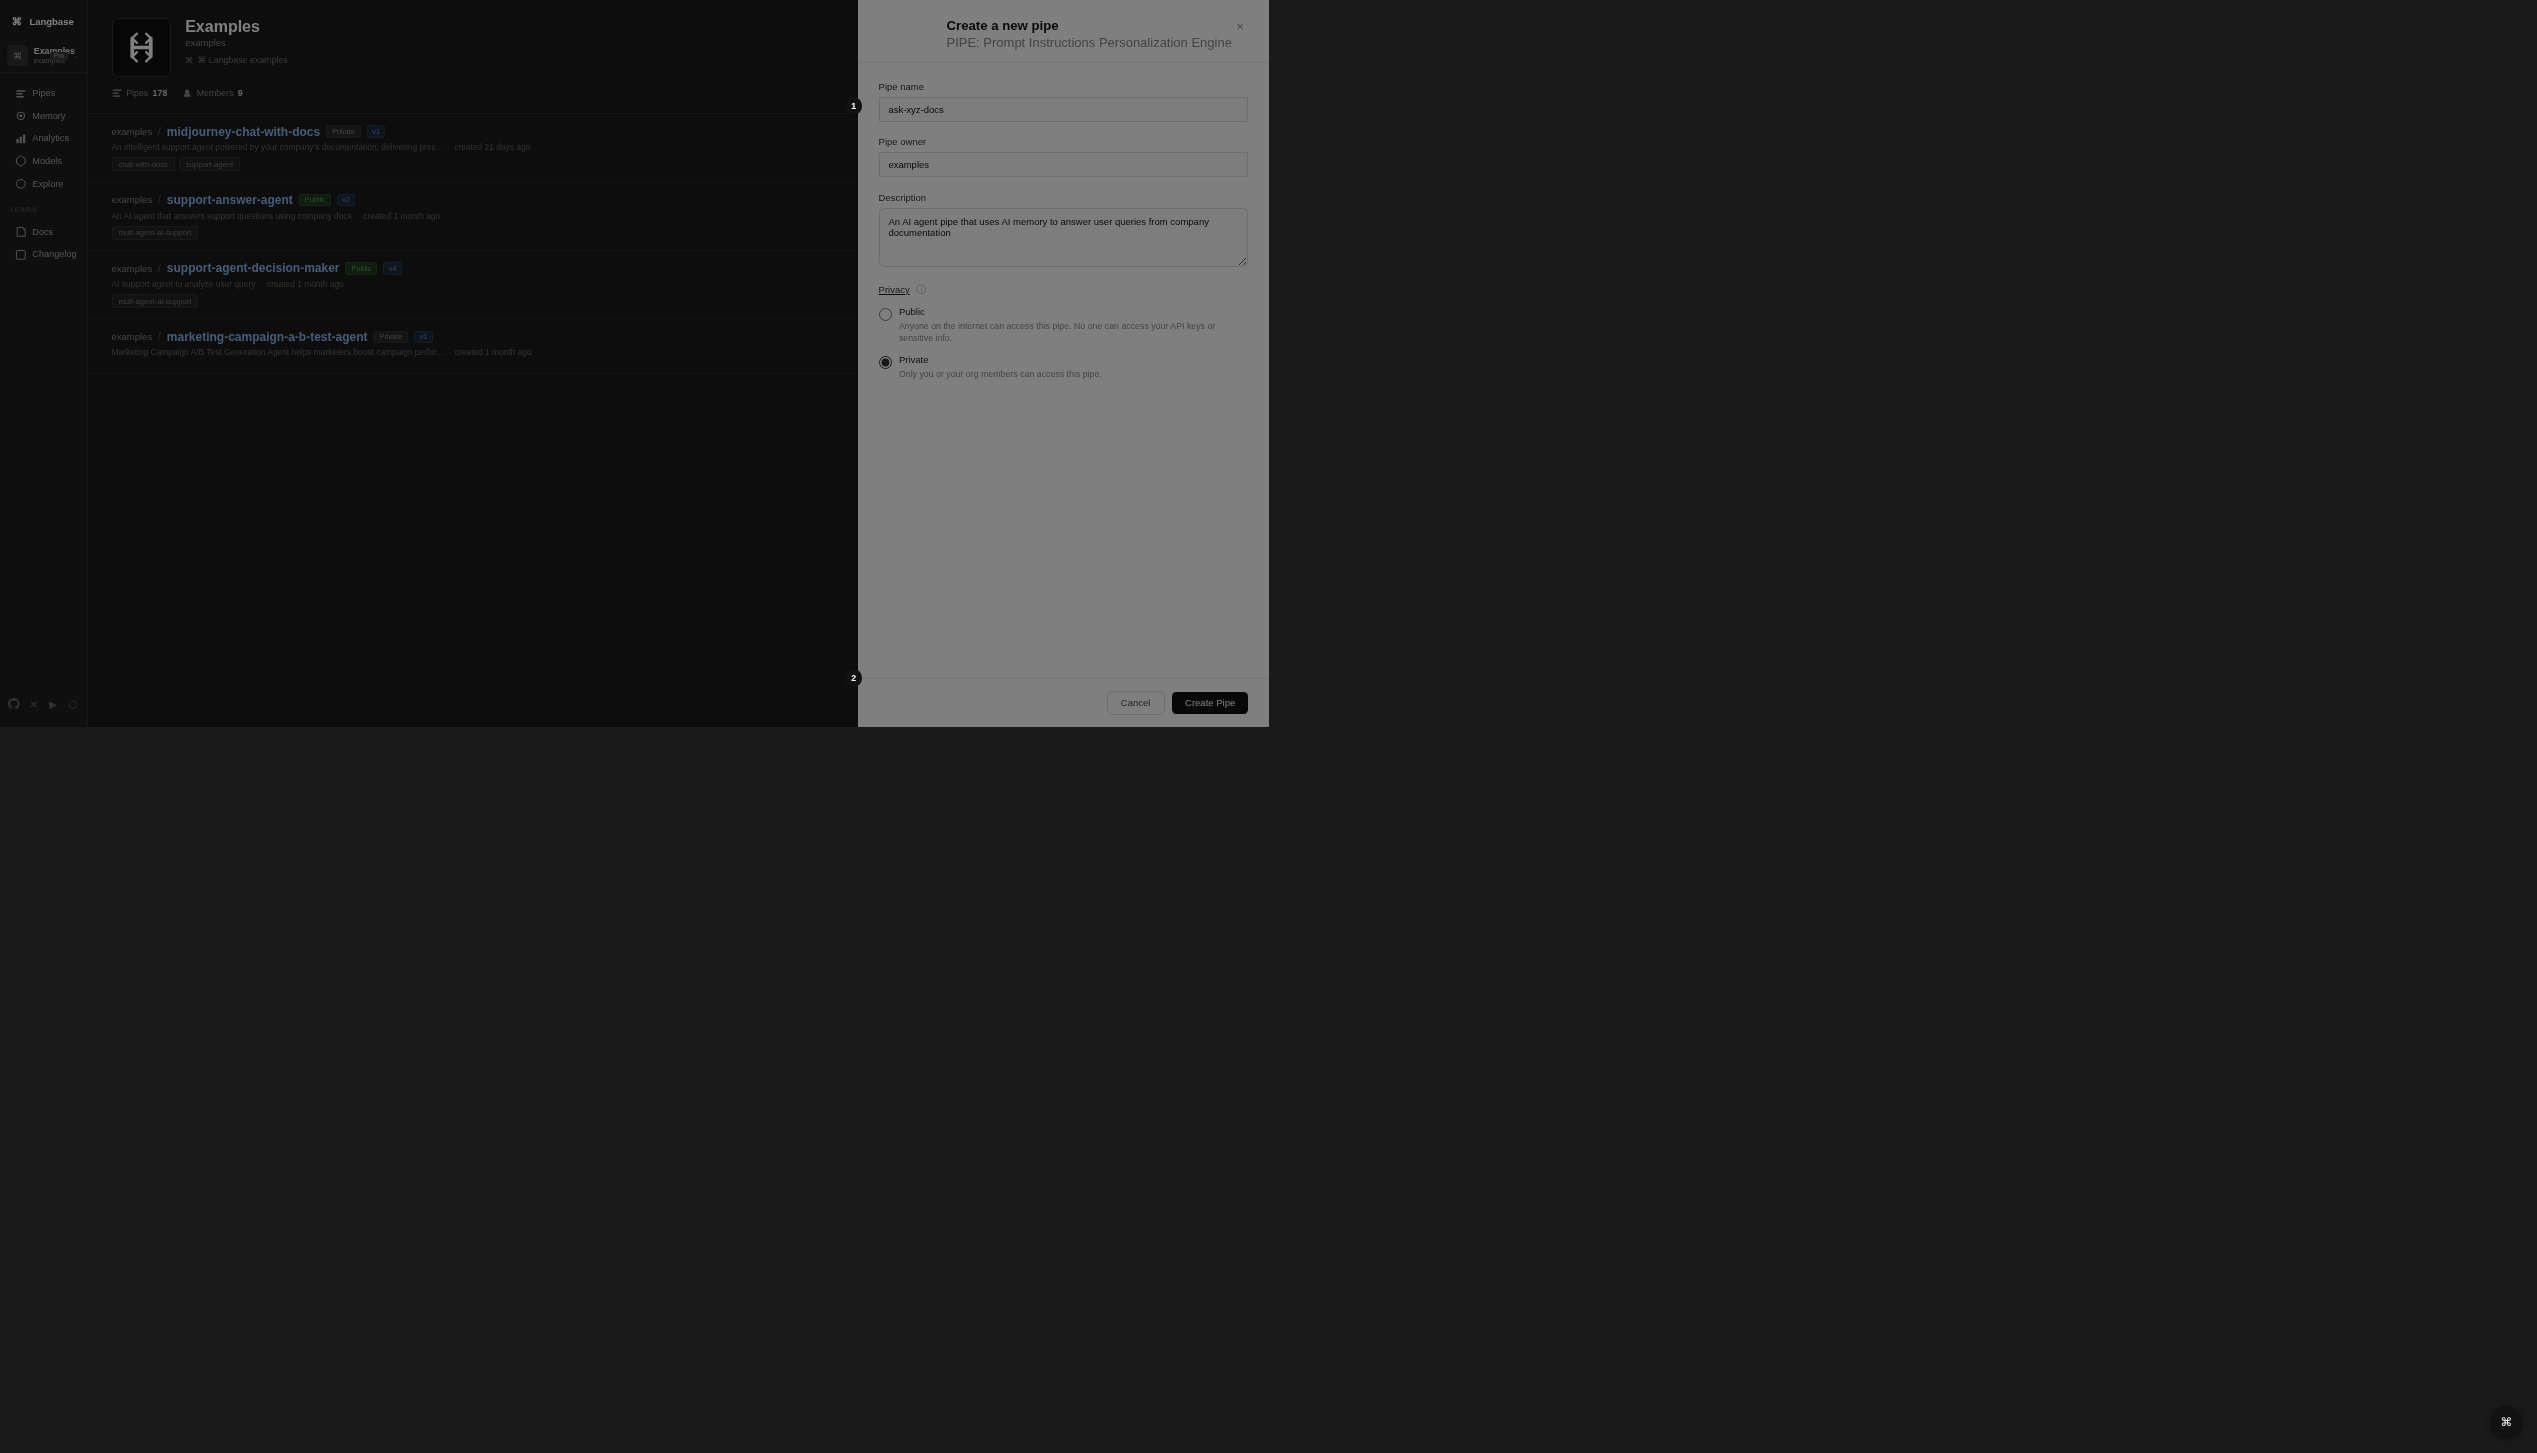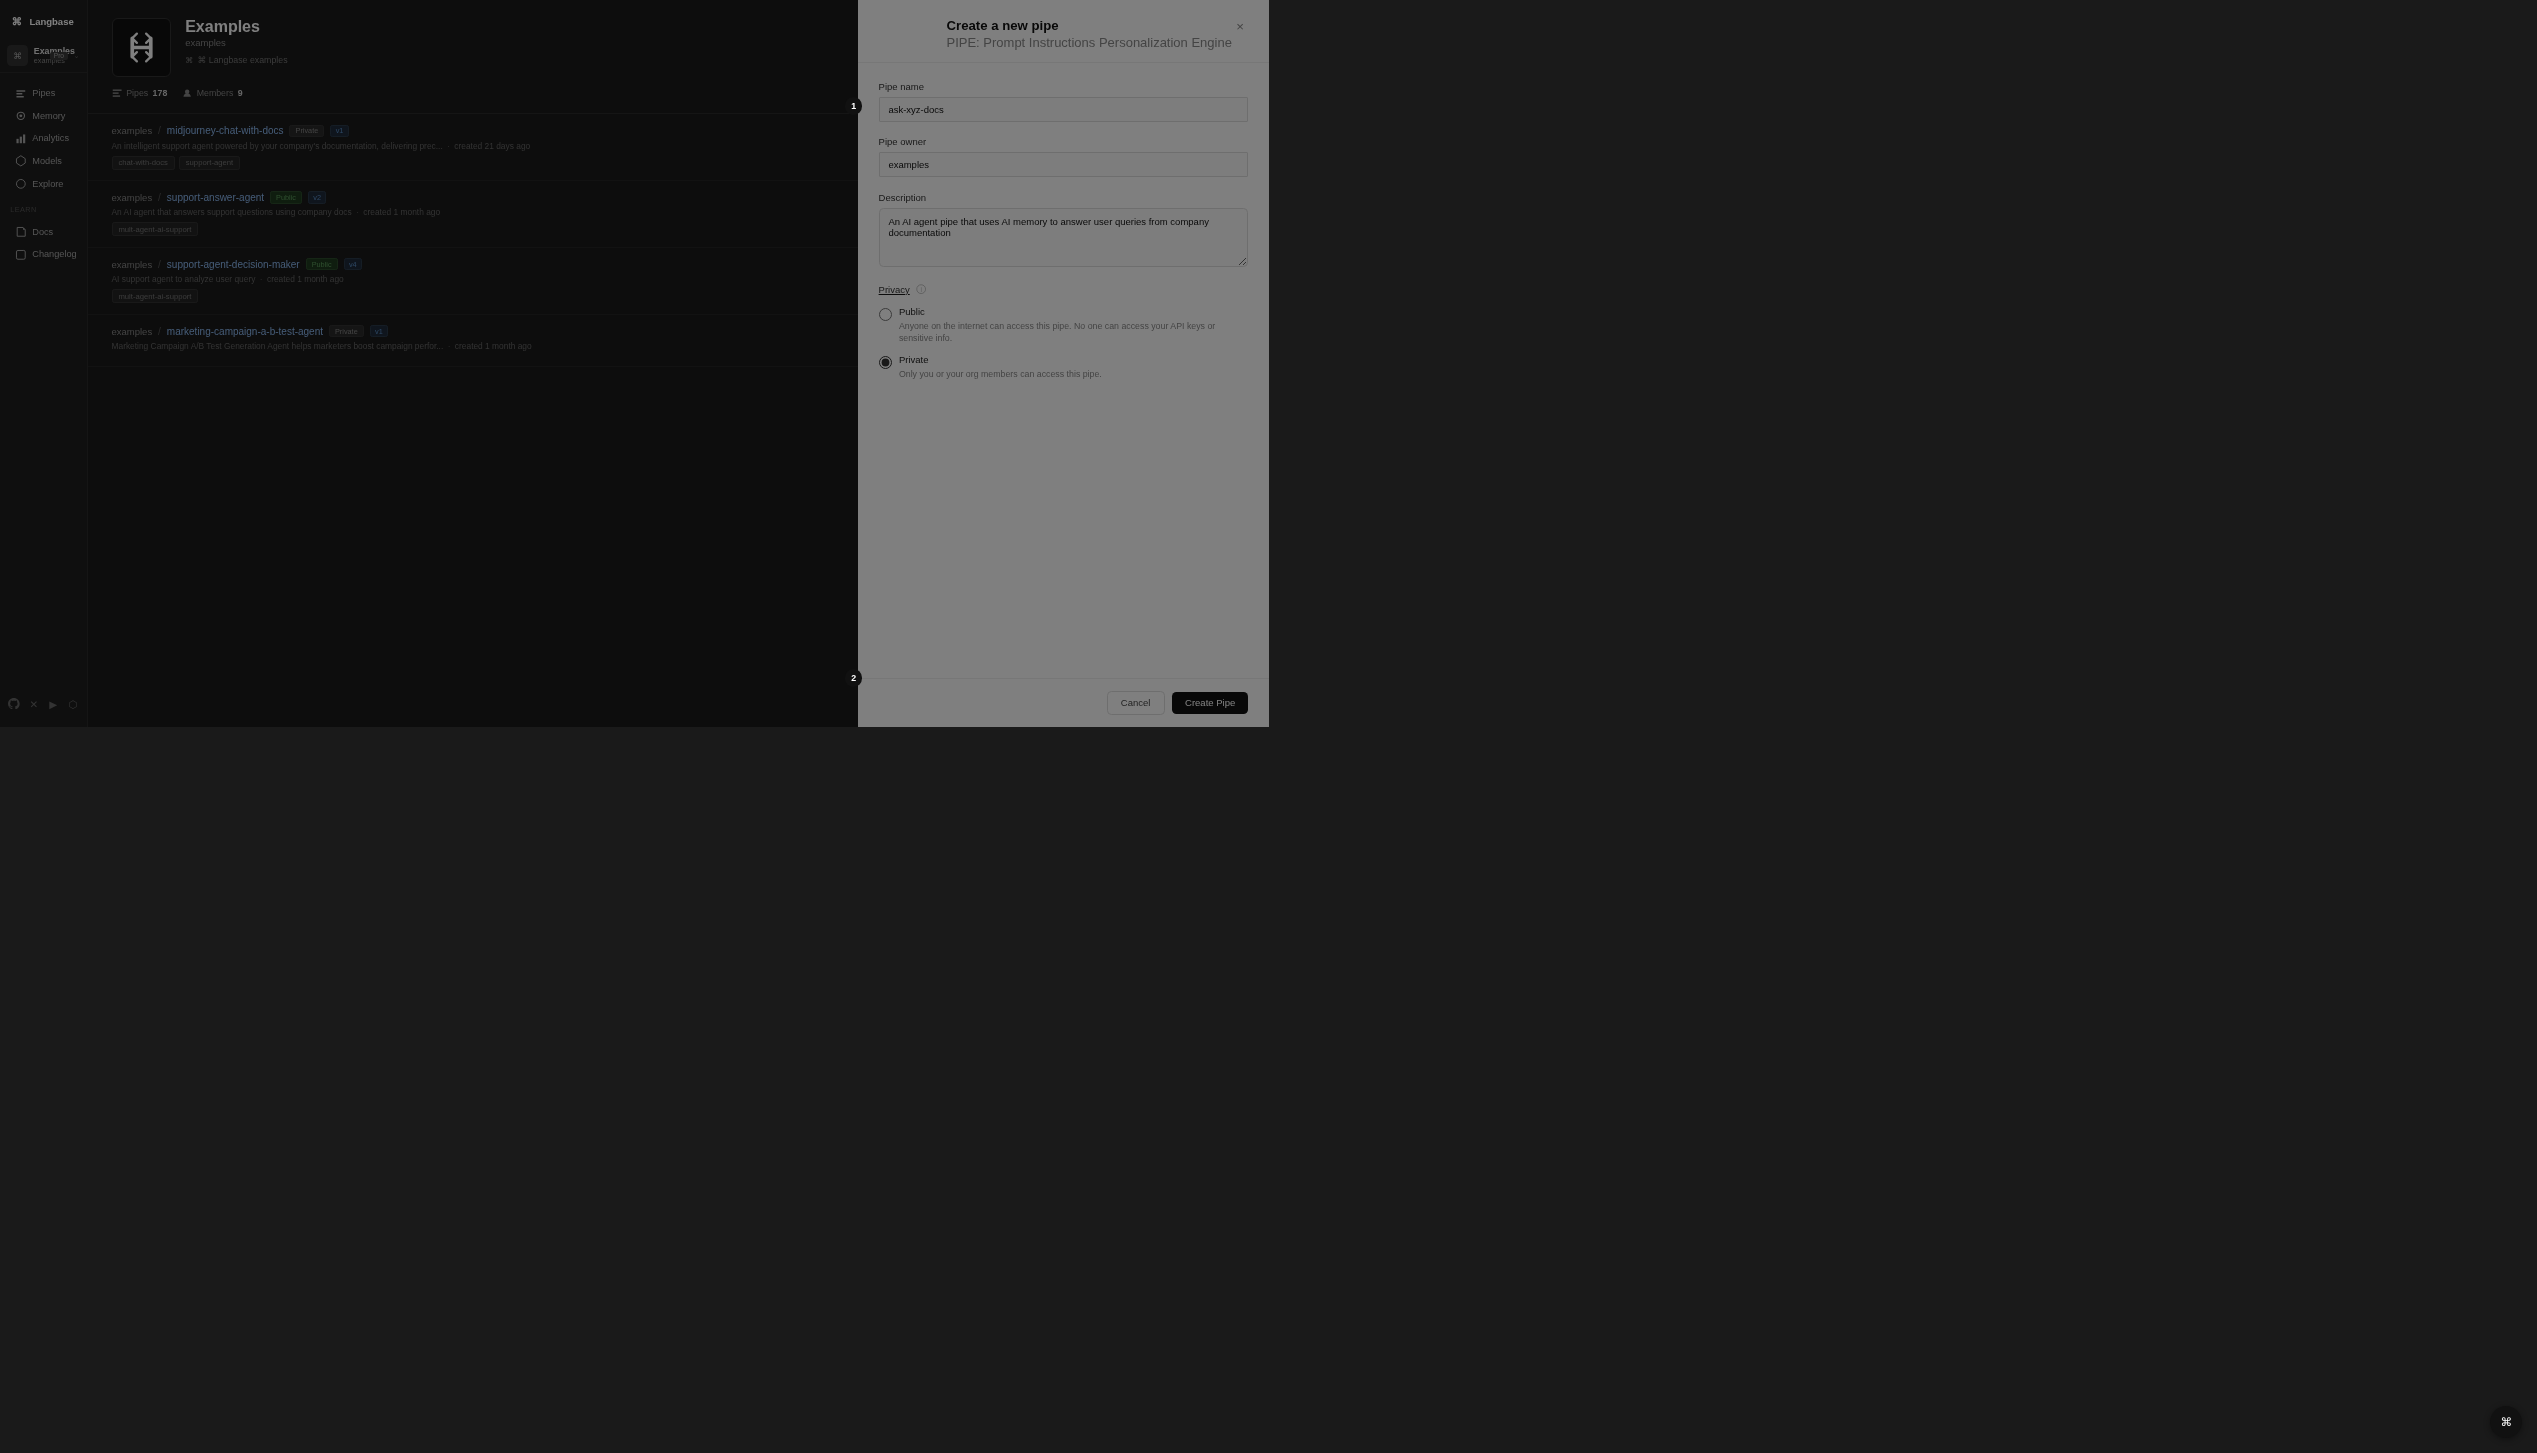--- a/index.html
+++ b/index.html
@@ -183,21 +183,21 @@
       cursor: pointer;
     }
     .pipe-item-header {
       display: flex;
       align-items: center;
       gap: 5.9px;
       margin-bottom: 3.7px;
     }
     .pipe-path { font-size: 9.5px; color: #888; }
     .pipe-path-sep { color: #555; }
-    .pipe-name { font-size: 10px; color: #8bb8f0; font-weight: 400; }
+    .pipe-name { font-size: 12px; color: #8bb8f0; font-weight: 700; }
     .pipe-badge {
       padding: 0.7px 5.1px;
       border-radius: 2.2px;
       font-size: 7.3px;
     }
     .badge-private { background: #2a2a2a; color: #888; border: 0.7px solid #333; }
     .badge-public { background: #1e3a1e; color: #5c9e5c; border: 0.7px solid #2d4d2d; }
     .version-badge {
       background: #1e2a3a;
       color: #5a8fc8;

